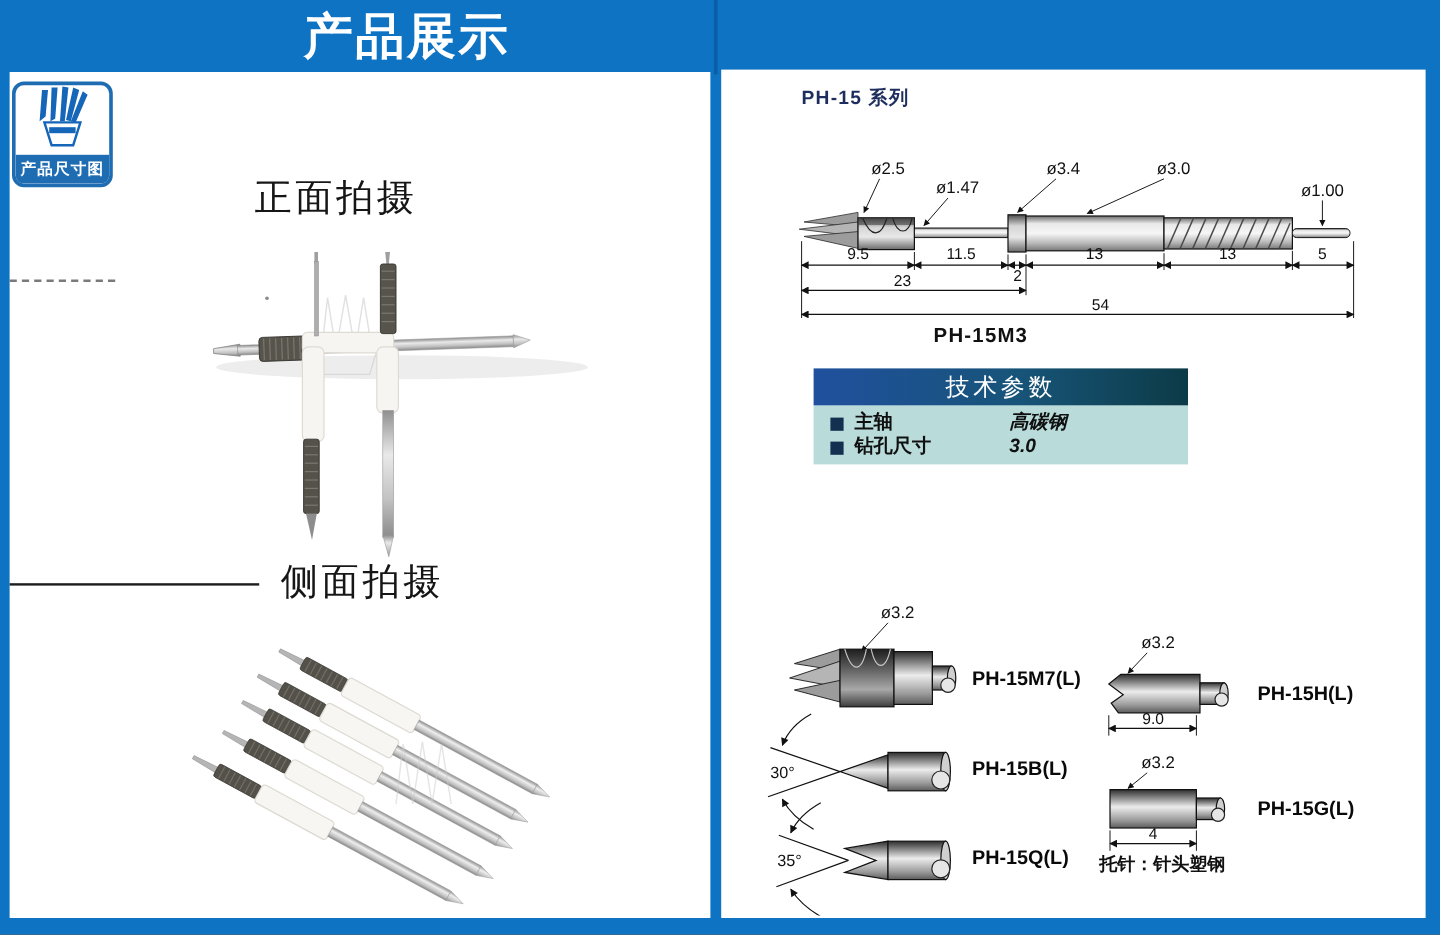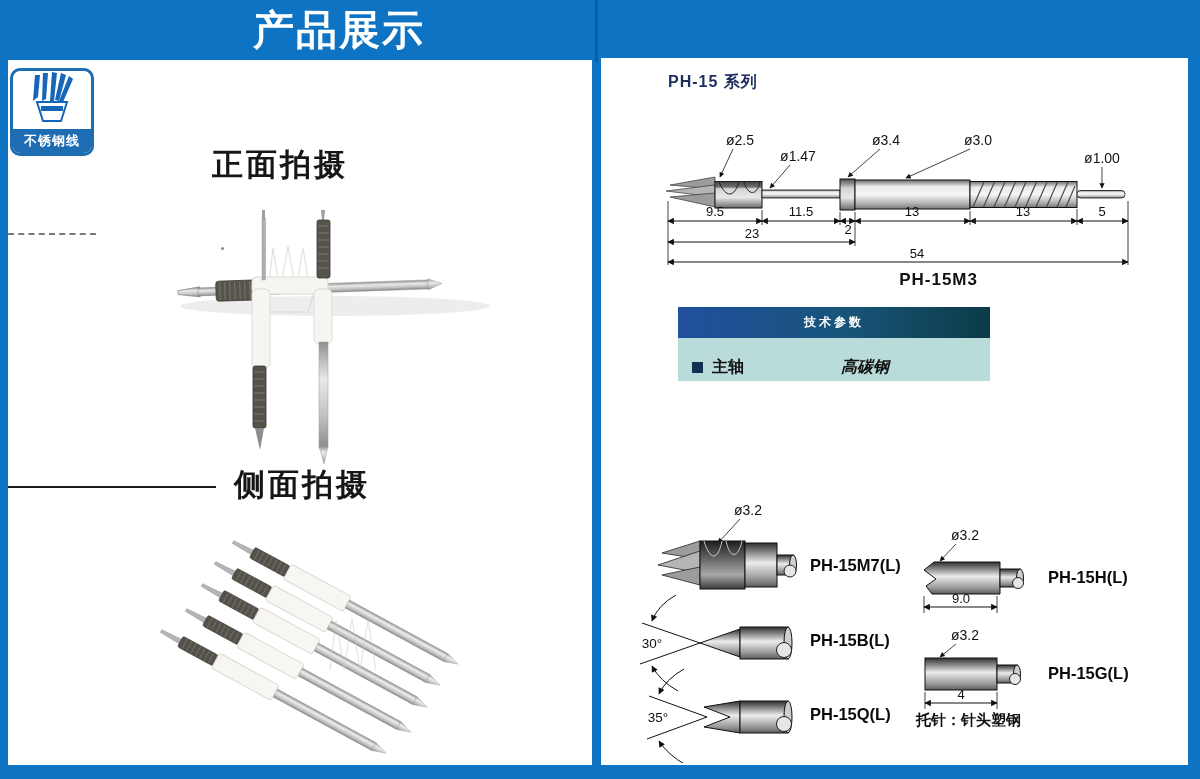--- a/index.html
+++ b/index.html
@@ -19,38 +19,38 @@
   #right-content{left:601px;top:58px;width:587px;height:707px;}
   #seam{position:absolute;left:595px;top:0;width:3px;height:62px;background:#0a5da6;}
 
   
   #logo{position:absolute;left:10px;top:68px;width:84px;height:88px;background:#fff;
         border:3px solid #1e6cb2;border-radius:10px;box-sizing:border-box;overflow:hidden;}
   #logo .bar{position:absolute;left:0;bottom:0;width:100%;height:24px;background:#1e6cb2;
         color:#fff;font-size:13px;font-weight:bold;display:flex;align-items:center;justify-content:center;
         letter-spacing:1px;white-space:nowrap;}
 
-  .photo-caption{position:absolute;color:#161616;font-size:31px;font-weight:700;letter-spacing:3px;
+  .photo-caption{position:absolute;color:#161616;font-size:31px;font-weight:400;letter-spacing:3px;
         width:260px;text-align:center;}
   #front-caption{left:150px;top:144px;}
   #side-caption{left:172px;top:464px;}
   #dashed-line{position:absolute;left:8px;top:233px;width:88px;border-top:2px dashed #7a7a7a;}
   #solid-line{position:absolute;left:8px;top:486px;width:208px;height:2px;background:#1d1d1d;}
   #tiny-dot{position:absolute;left:221px;top:247px;width:3px;height:3px;background:#8a8a8a;border-radius:50%;}
 
   #series-title{position:absolute;left:668px;top:72px;font-size:16px;font-weight:bold;color:#1d2d5e;letter-spacing:1px;}
-  #model-caption{position:absolute;left:778px;top:270px;width:200px;text-align:right;
+  #model-caption{position:absolute;left:778px;top:270px;width:200px;text-align:left;
         font-size:17px;font-weight:bold;color:#111;letter-spacing:1px;}
 
   
   #params{position:absolute;left:678px;top:307px;width:312px;}
   #params .hd{height:31px;display:flex;align-items:center;justify-content:center;
         background:linear-gradient(90deg,#20509e 0%,#175478 55%,#0c3b47 100%);
-        color:#fff;font-size:12px;font-weight:bold;letter-spacing:3px;}
-  #params .bd{background:#b9dcda;padding:19px 0 4px 0;}
+        color:#fff;font-size:20px;font-weight:normal;letter-spacing:3px;}
+  #params .bd{background:#b9dcda;padding:5px 0 4px 0;}
   .prow{display:flex;align-items:flex-start;line-height:20px;padding-left:14px;font-size:16px;font-weight:bold;color:#101010;}
   .prow .bullet{width:11px;height:11px;background:#12304f;margin:5px 9px 0 0;flex:0 0 11px;}
   .prow .bullet.hidden{visibility:hidden;}
   .prow .plabel{width:129px;}
   .prow .pvalue{flex:1;font-style:italic;}
 
   svg text{font-family:"Liberation Sans","DejaVu Sans",sans-serif;}
   .dimtxt{font-size:13px;fill:#111;}
   .diatxt{font-size:14px;fill:#111;}
   .vlabel{font-size:16.5px;font-weight:bold;fill:#0a0a0a;}
@@ -78,21 +78,21 @@
       <g fill="#1565b8">
         <polygon points="22,4 27,4 25,26 20,30"></polygon>
         <polygon points="30,2 35,2 33,28 29,30"></polygon>
         <polygon points="39,1 44,2 41,30 37,30"></polygon>
         <polygon points="48,2 53,4 46,30 42,29"></polygon>
         <polygon points="56,5 60,8 50,31 46,30"></polygon>
       </g>
       <path d="M24,31 L54,31 L48,50 L30,50 Z" fill="#ffffff" stroke="#1565b8" stroke-width="2"></path>
       <rect x="28" y="35" width="22" height="5" fill="#1565b8"></rect>
     </svg>
-    <div class="bar">不锈钢线</div>
+    <div class="bar">产品尺寸图</div>
   </div>
 
   <div id="front-caption" class="photo-caption">正面拍摄</div>
   <div id="dashed-line"></div>
   <div id="tiny-dot"></div>
   <div id="solid-line"></div>
   <div id="side-caption" class="photo-caption">侧面拍摄</div>
 
   <svg style="position:absolute;left:140px;top:190px;" width="450" height="280" viewBox="0 0 450 280">
     <defs>
@@ -295,20 +295,25 @@
   <div id="model-caption">PH-15M3</div>
 
   <div id="params">
     <div class="hd">技术参数</div>
     <div class="bd">
       <div class="prow">
         <span class="bullet"></span>
         <span class="plabel">主轴</span>
         <span class="pvalue">高碳钢</span>
       </div>
+      <div class="prow">
+        <span class="bullet"></span>
+        <span class="plabel">钻孔尺寸</span>
+        <span class="pvalue">3.0</span>
+      </div>
     </div>
   </div>
 
   <svg style="position:absolute;left:618px;top:483px;" width="577" height="280" viewBox="0 0 577 280">
     <defs>
       <marker id="b-ar" viewBox="0 0 10 10" refX="9" refY="5" markerWidth="9" markerHeight="6.5" orient="auto-start-reverse">
         <path d="M0,0 L10,5 L0,10 Z" fill="#111"></path>
       </marker>
       <linearGradient id="b-gmet" x1="0" y1="0" x2="0" y2="1">
         <stop offset="0" stop-color="#2e2e2e"></stop>

